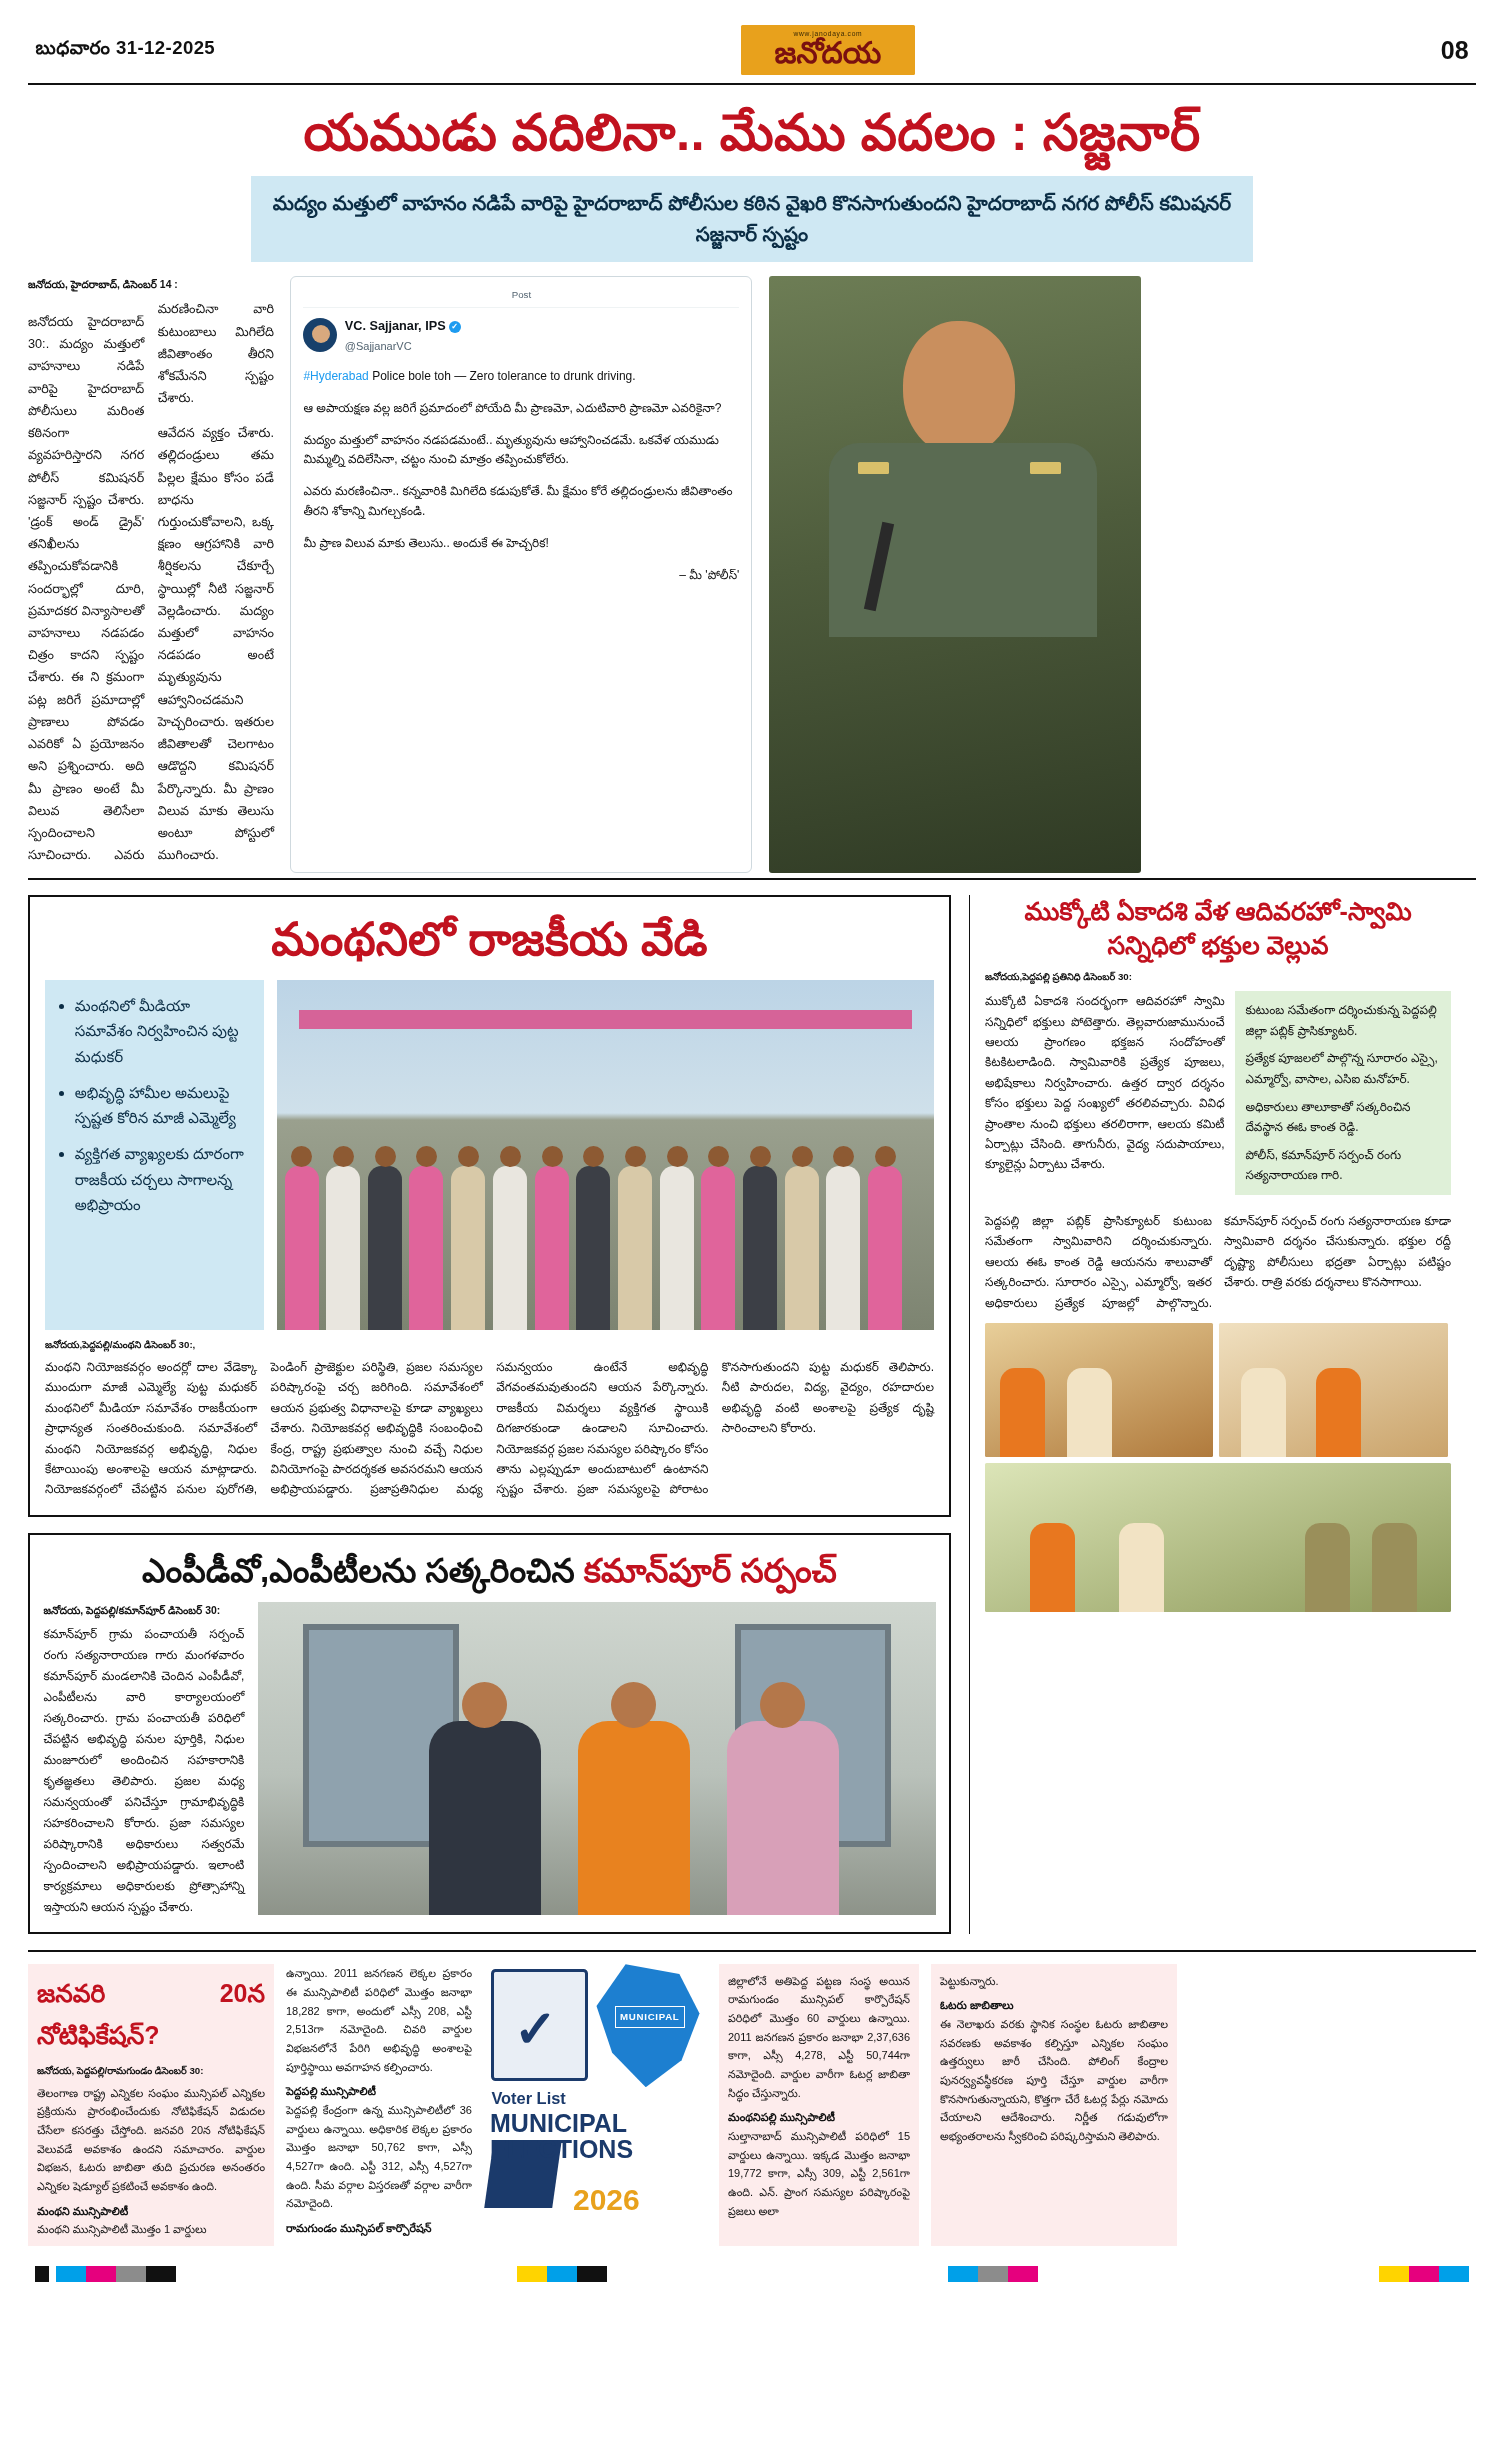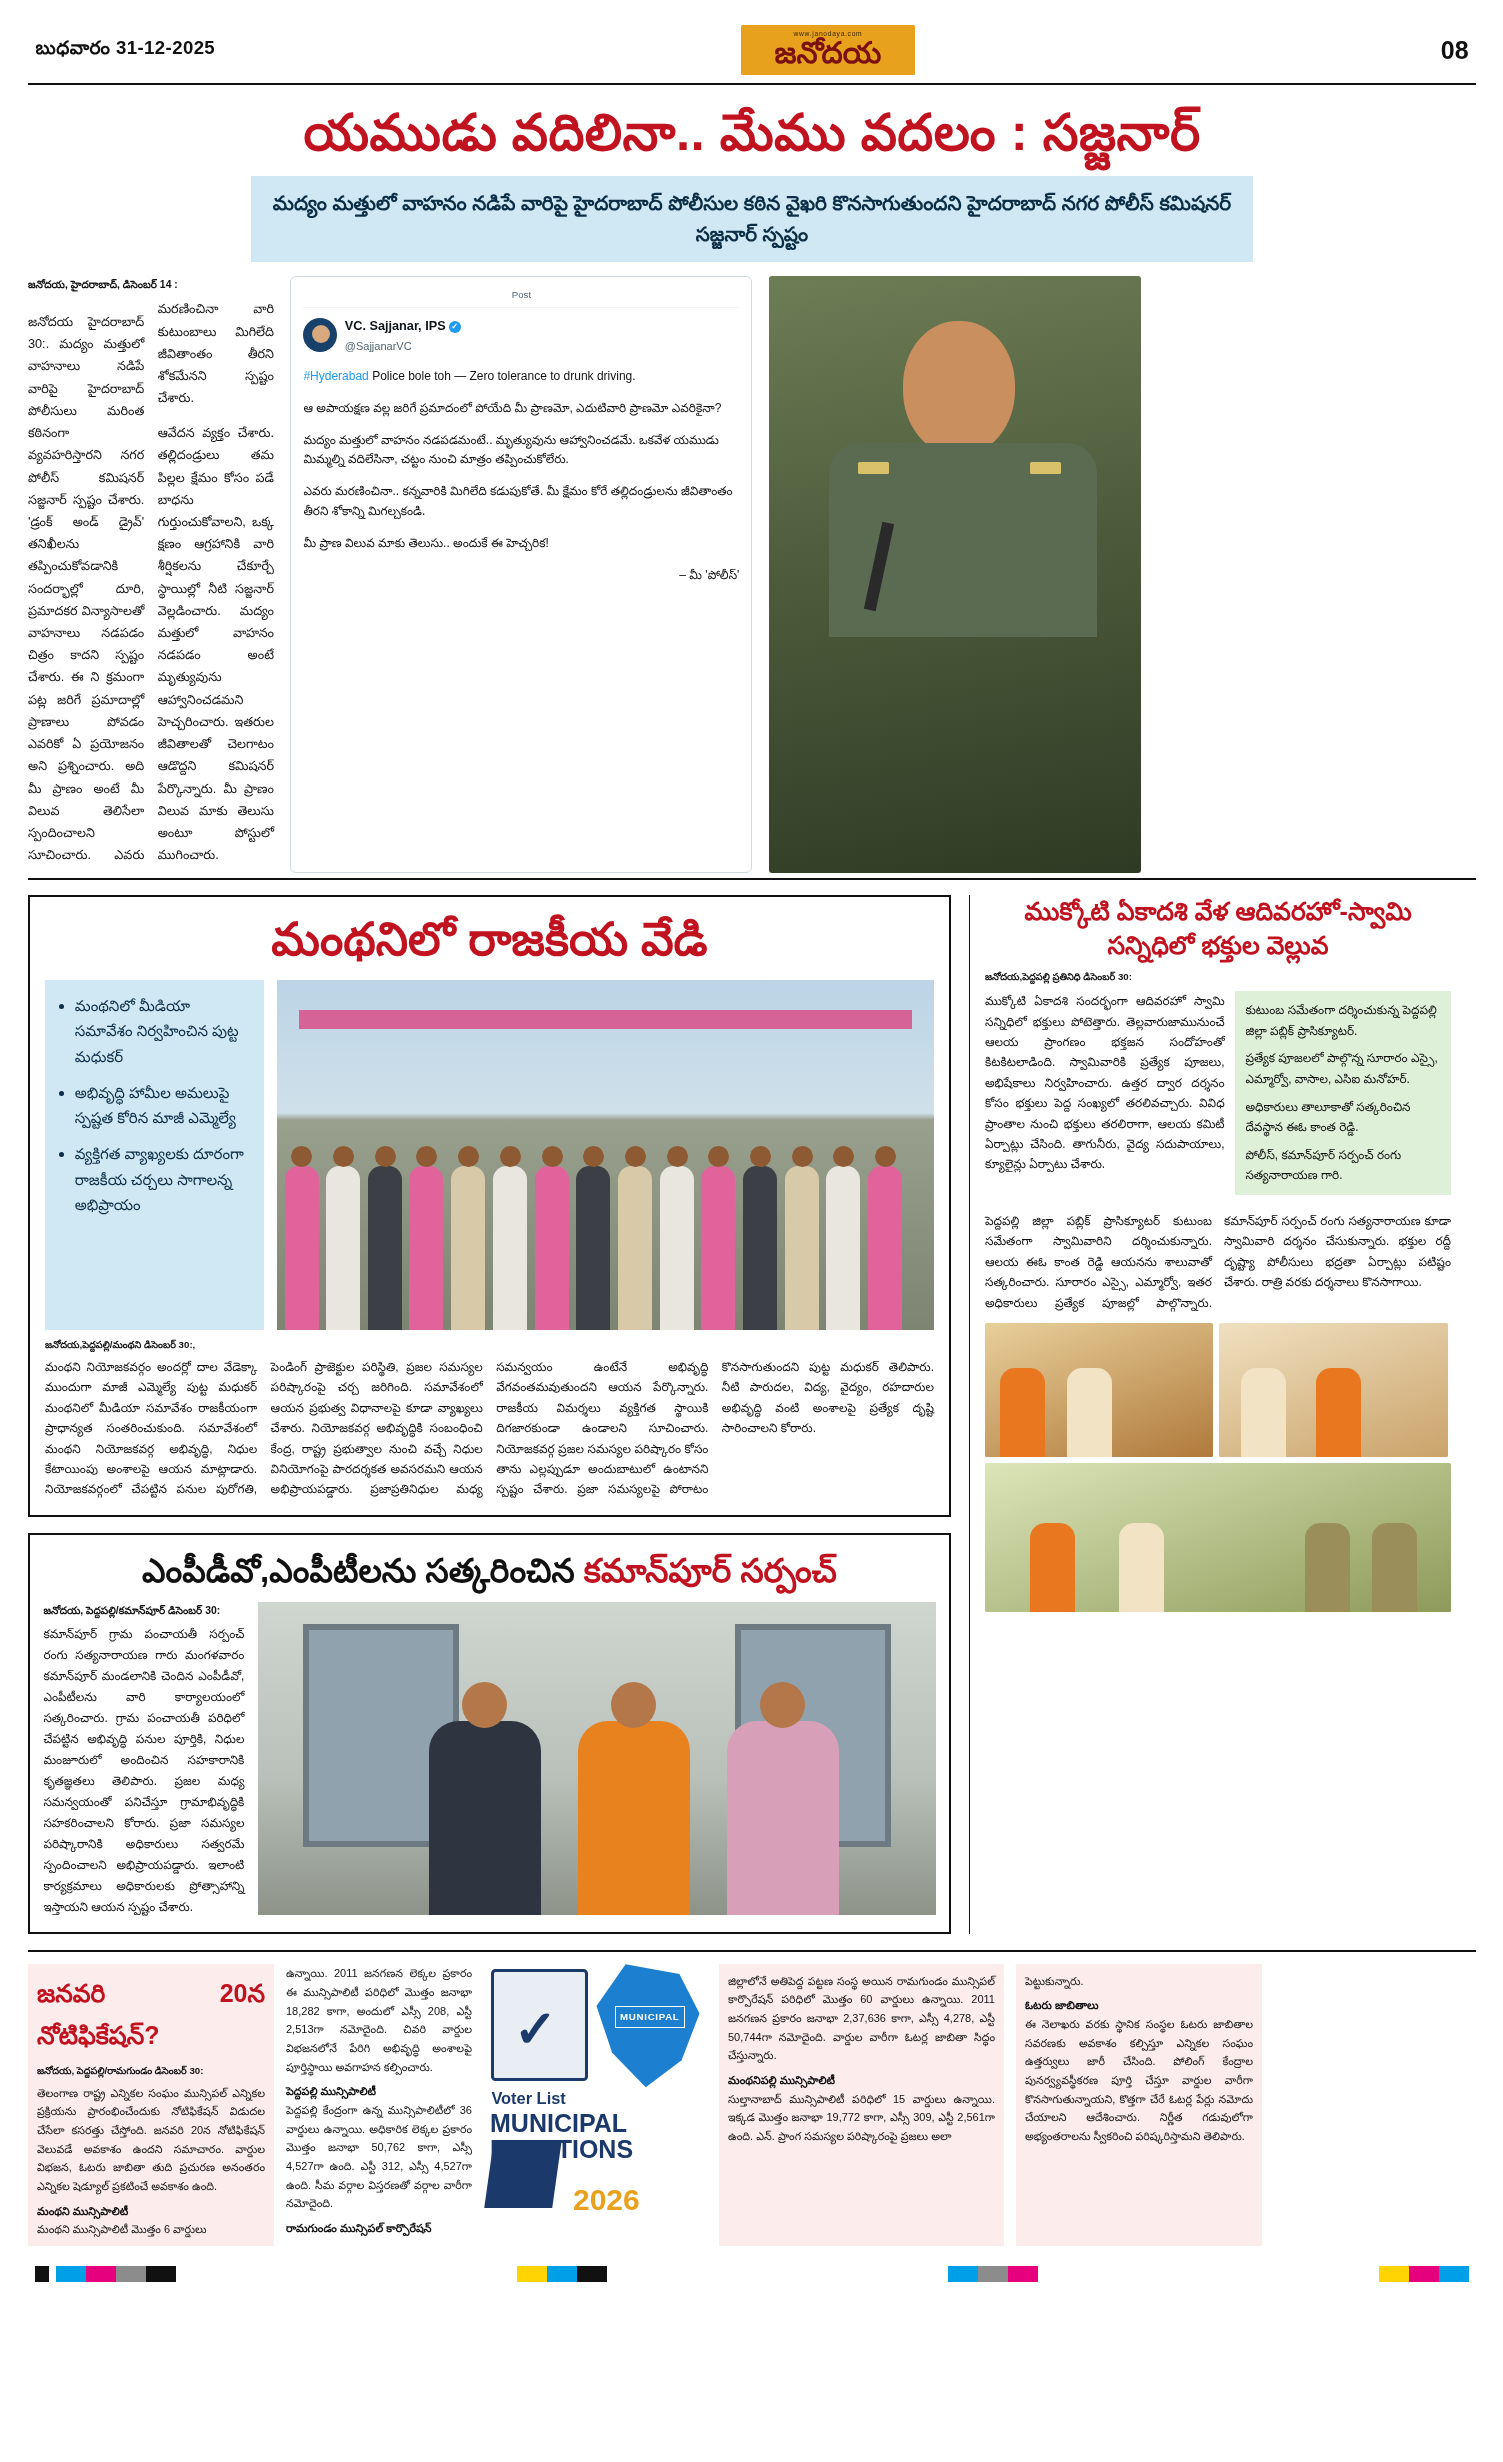--- a/index.html
+++ b/index.html
@@ -286,21 +286,21 @@
     padding-top:12px;
   }
   .bot-col { font-size:11px; line-height:1.7; text-align:justify; }
   .bot-head {
     font-size:25px; font-weight:bold; color:#c1121f; margin-bottom:6px;
   }
   .bot-byline { font-size:9.7px; font-weight:bold; margin-bottom:4.5px; }
   .bot-c1 { width:246px; background:#fdecec; padding:7.4px 9px; }
   .bot-c2 { width:186px; }
   .bot-c3 { width:223px; }
-  .bot-c4 { width:285px; background:#fdecec; padding:7.4px 9px; }
+  .bot-c4 { width:200px; background:#fdecec; padding:7.4px 9px; }
   .bot-c5 { width:246px; background:#fdecec; padding:7.4px 9px; }
   .ballot {
     width:223px; height:246px; position:relative;
   }
   .ballot .tick-box{
     position:absolute; left:7.4px; top:4.5px; width:97px; height:112px; background:#e9eef5; border:3px solid #1b3a6b; border-radius:4.5px;
   }
   .ballot .tick-box:after{
     content:"✓"; position:absolute; left:19.4px; top:13.4px; font-size:52px; color:#1b3a6b; font-weight:bold;
   }
@@ -523,21 +523,21 @@
     </div>
   </div>
 
   <div class="bottom-strip">
 
     <div class="bot-col bot-c1">
       <div class="bot-head">జనవరి 20న నోటిఫికేషన్?</div>
       <div class="bot-byline">జనోదయ, పెద్దపల్లి/రామగుండం డిసెంబర్ 30:</div>
       <div>తెలంగాణ రాష్ట్ర ఎన్నికల సంఘం మున్సిపల్ ఎన్నికల ప్రక్రియను ప్రారంభించేందుకు నోటిఫికేషన్ విడుదల చేసేలా కసరత్తు చేస్తోంది. జనవరి 20న నోటిఫికేషన్ వెలువడే అవకాశం ఉందని సమాచారం. వార్డుల విభజన, ఓటరు జాబితా తుది ప్రచురణ అనంతరం ఎన్నికల షెడ్యూల్ ప్రకటించే అవకాశం ఉంది.</div>
       <div style="font-weight:bold;margin-top:6px;">మంథని మున్సిపాలిటీ</div>
-      <div>మంథని మున్సిపాలిటీ మొత్తం 6 వార్డులు</div>
+      <div>మంథని మున్సిపాలిటీ మొత్తం 1 వార్డులు</div>
     </div>
 
     <div class="bot-col bot-c2">
       <div>ఉన్నాయి. 2011 జనగణన లెక్కల ప్రకారం ఈ మున్సిపాలిటీ పరిధిలో మొత్తం జనాభా 18,282 కాగా, అందులో ఎస్సీ 208, ఎస్టీ 2,513గా నమోదైంది. చివరి వార్డుల విభజనలోనే పేరిగి అభివృద్ధి అంశాలపై పూర్తిస్థాయి అవగాహన కల్పించారు.</div>
       <div style="font-weight:bold;margin-top:6px;">పెద్దపల్లి మున్సిపాలిటీ</div>
       <div>పెద్దపల్లి కేంద్రంగా ఉన్న మున్సిపాలిటీలో 36 వార్డులు ఉన్నాయి. అధికారిక లెక్కల ప్రకారం మొత్తం జనాభా 50,762 కాగా, ఎస్సీ 4,527గా ఉంది. ఎస్టీ 312, ఎస్సీ 4,527గా ఉంది. సీమ వర్గాల విస్తరణతో వర్గాల వారీగా నమోదైంది.</div>
       <div style="font-weight:bold;margin-top:6px;">రామగుండం మున్సిపల్ కార్పొరేషన్</div>
     </div>
 
     <div class="bot-col bot-c3">

